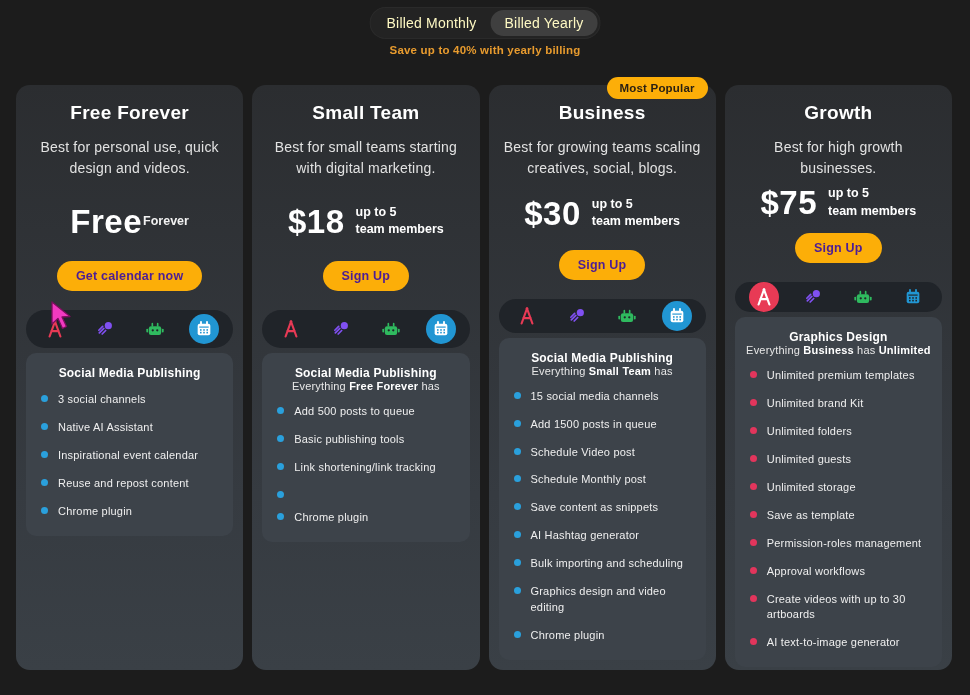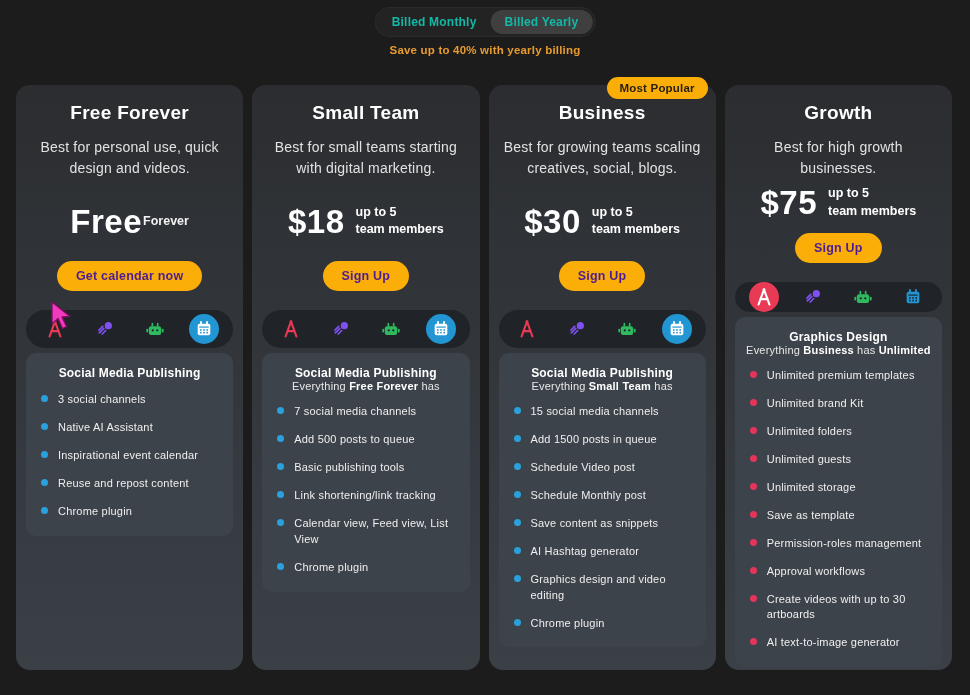--- a/index.html
+++ b/index.html
@@ -11,22 +11,22 @@
     position:relative; overflow:hidden;
     color:#fff;
   }
   
   .toggle {
     position:absolute; top:7px; left:50%; transform:translateX(-50%);
     background:#232323; border-radius:999px; display:flex; padding:3px;
     box-shadow:0 0 0 1px #2a2a2a inset;
   }
   .toggle-seg {
-    padding:5px 14px; border-radius:999px; color:#14b8a6;
-    font-weight:bold; font-size:12px; white-space:nowrap; cursor:pointer;
+    padding:5px 14px; border-radius:999px; color:#fef9c3;
+    font-weight:normal; font-size:14px; white-space:nowrap; cursor:pointer;
     letter-spacing:.2px;
   }
   .toggle-seg.active { background:#3f3f3f; }
   .promo {
     position:absolute; top:44px; left:0; width:100%;
     text-align:center; color:#e89b2e; font-weight:bold; font-size:11.5px;
     letter-spacing:.2px;
   }
   
   .cards {
@@ -223,37 +223,32 @@
             <rect x="14.9" y="15.4" width="1.9" height="1.9" fill="#2196d3"></rect>
           </svg>
         </span>
       </div>
     <div class="panel">
       <div class="panel-title">Social Media Publishing</div>
       <div class="includes"><span>Everything </span><b>Free Forever</b><span> has</span></div>
       <div>
           <div class="feature">
             <span class="dot" style="background: rgb(42, 160, 220);"></span>
-            <span>7 social media channels</span>
-          </div>
-          <div class="feature">
-            <span class="dot" style="background: rgb(42, 160, 220);"></span>
             <span>Add 500 posts to queue</span>
           </div>
           <div class="feature">
             <span class="dot" style="background: rgb(42, 160, 220);"></span>
             <span>Basic publishing tools</span>
           </div>
           <div class="feature">
             <span class="dot" style="background: rgb(42, 160, 220);"></span>
             <span>Link shortening/link tracking</span>
           </div>
           <div class="feature">
             <span class="dot" style="background: rgb(42, 160, 220);"></span>
-            <span>Calendar view, Feed view, List View</span>
           </div>
           <div class="feature">
             <span class="dot" style="background: rgb(42, 160, 220);"></span>
             <span>Chrome plugin</span>
           </div>
         </div>
     </div>
   </div>
 
   <div class="card">
@@ -329,20 +324,24 @@
           <div class="feature">
             <span class="dot" style="background: rgb(42, 160, 220);"></span>
             <span>Save content as snippets</span>
           </div>
           <div class="feature">
             <span class="dot" style="background: rgb(42, 160, 220);"></span>
             <span>AI Hashtag generator</span>
           </div>
           <div class="feature">
             <span class="dot" style="background: rgb(42, 160, 220);"></span>
+            <span>Bulk importing and scheduling</span>
+          </div>
+          <div class="feature">
+            <span class="dot" style="background: rgb(42, 160, 220);"></span>
             <span>Graphics design and video editing</span>
           </div>
           <div class="feature">
             <span class="dot" style="background: rgb(42, 160, 220);"></span>
             <span>Chrome plugin</span>
           </div>
         </div>
     </div>
   </div>
 

